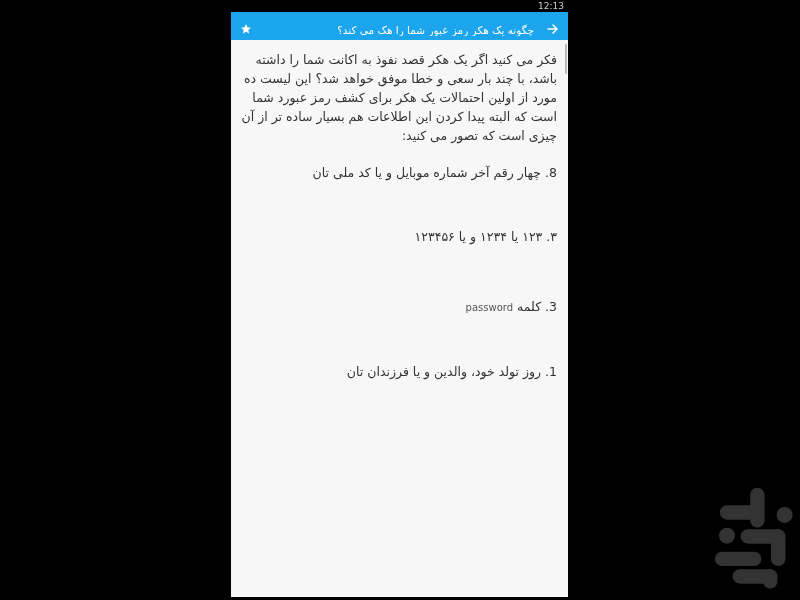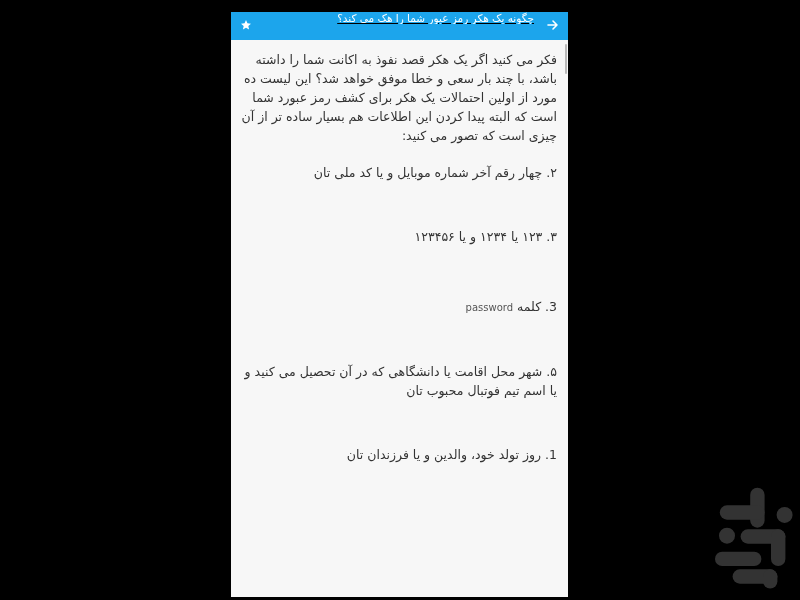--- a/index.html
+++ b/index.html
@@ -20,21 +20,21 @@
     }
     .status-time {
       position: absolute; right: 4px; top: 0; height: 12px; line-height: 12px;
       font-size: 9px; color: #cfcfcf;
       font-family: "DejaVu Sans", sans-serif;
     }
     .toolbar {
       position: absolute; left: 0; top: 12px; width: 337px; height: 36px;
       background: #1ca5ec;
       direction: rtl;
-      display: flex; align-items: flex-start; text-decoration: underline;
+      display: flex; align-items: center;
     }
     .toolbar .back {
       width: 30px; height: 28px; display: flex; align-items: center; justify-content: center;
       color: #ffffff; font-size: 13px; cursor: pointer;
     }
     .toolbar .title {
       flex: 1; color: #ffffff; font-size: 10.5px; white-space: nowrap; overflow: hidden;
       text-align: right; padding-right: 4px;
       font-family: "DejaVu Sans", sans-serif;
     }
@@ -74,20 +74,23 @@
     .watermark {
       position: absolute; left: 715px; top: 470px; width: 80px; height: 125px;
     }
   </style>
 </head>
 <body>
 
 <div class="stage">
   <div class="phone">
 
+    <div class="status-bar">
+      <span class="status-time">12:13</span>
+    </div>
 
     <div class="toolbar">
       <div class="back">
         <span>
           <svg width="12" height="12" viewBox="0 0 12 12">
             <path d="M1 6 H10 M6 2 L10 6 L6 10" stroke="#ffffff" stroke-width="1.6" fill="none" stroke-linecap="round" stroke-linejoin="round"></path>
           </svg>
         </span>
       </div>
       <div class="title">چگونه یک هکر رمز عبور شما را هک می کند؟</div>
@@ -95,27 +98,26 @@
         <span>
           <svg width="12" height="12" viewBox="0 0 24 24">
             <path d="M12 2 L14.9 8.6 L22 9.3 L16.6 14 L18.2 21 L12 17.3 L5.8 21 L7.4 14 L2 9.3 L9.1 8.6 Z" fill="#ffffff"></path>
           </svg>
         </span>
       </div>
     </div>
 
     <div class="content">
       <p class="intro">فکر می کنید اگر یک هکر قصد نفوذ به اکانت شما را داشته باشد، با چند بار سعی و خطا موفق خواهد شد؟ این لیست ده مورد از اولین احتمالات یک هکر برای کشف رمز عبورد شما است که البته پیدا کردن این اطلاعات هم بسیار ساده تر از آن چیزی است که تصور می کنید:</p>
-      <p class="item2">۲. چهار رقم آخر شماره موبایل و یا کد ملی تان</p>
+      <p class="item2">8. چهار رقم آخر شماره موبایل و یا کد ملی تان</p>
       <p class="item3">۳. ۱۲۳ یا ۱۲۳۴ و یا ۱۲۳۴۵۶</p>
       <p class="item4">
         <span>3. کلمه</span>
         <span class="latin">password</span>
       </p>
-      <p class="item5">۵. شهر محل اقامت یا دانشگاهی که در آن تحصیل می کنید و یا اسم تیم فوتبال محبوب تان</p>
       <p class="item6">1. روز تولد خود، والدین و یا فرزندان تان</p>
     </div>
 
     <div class="scroll-indicator"></div>
     <div class="bottom-edge"></div>
   </div>
 
   <div class="watermark">
     <svg width="80" height="125" viewBox="0 0 100 140">
       <g fill="#333333">

